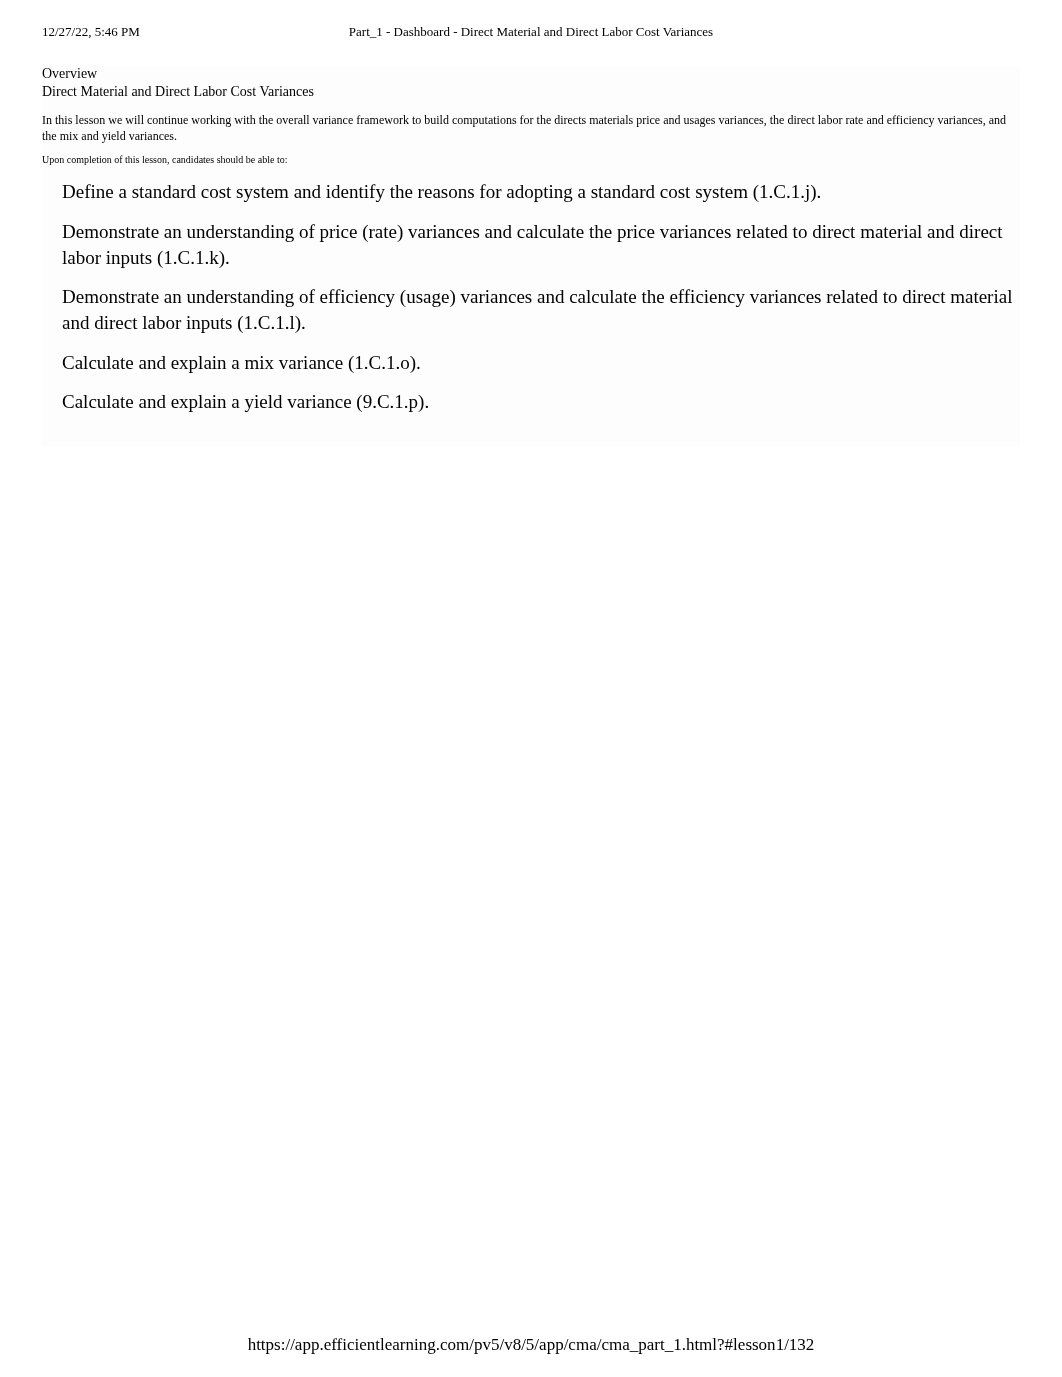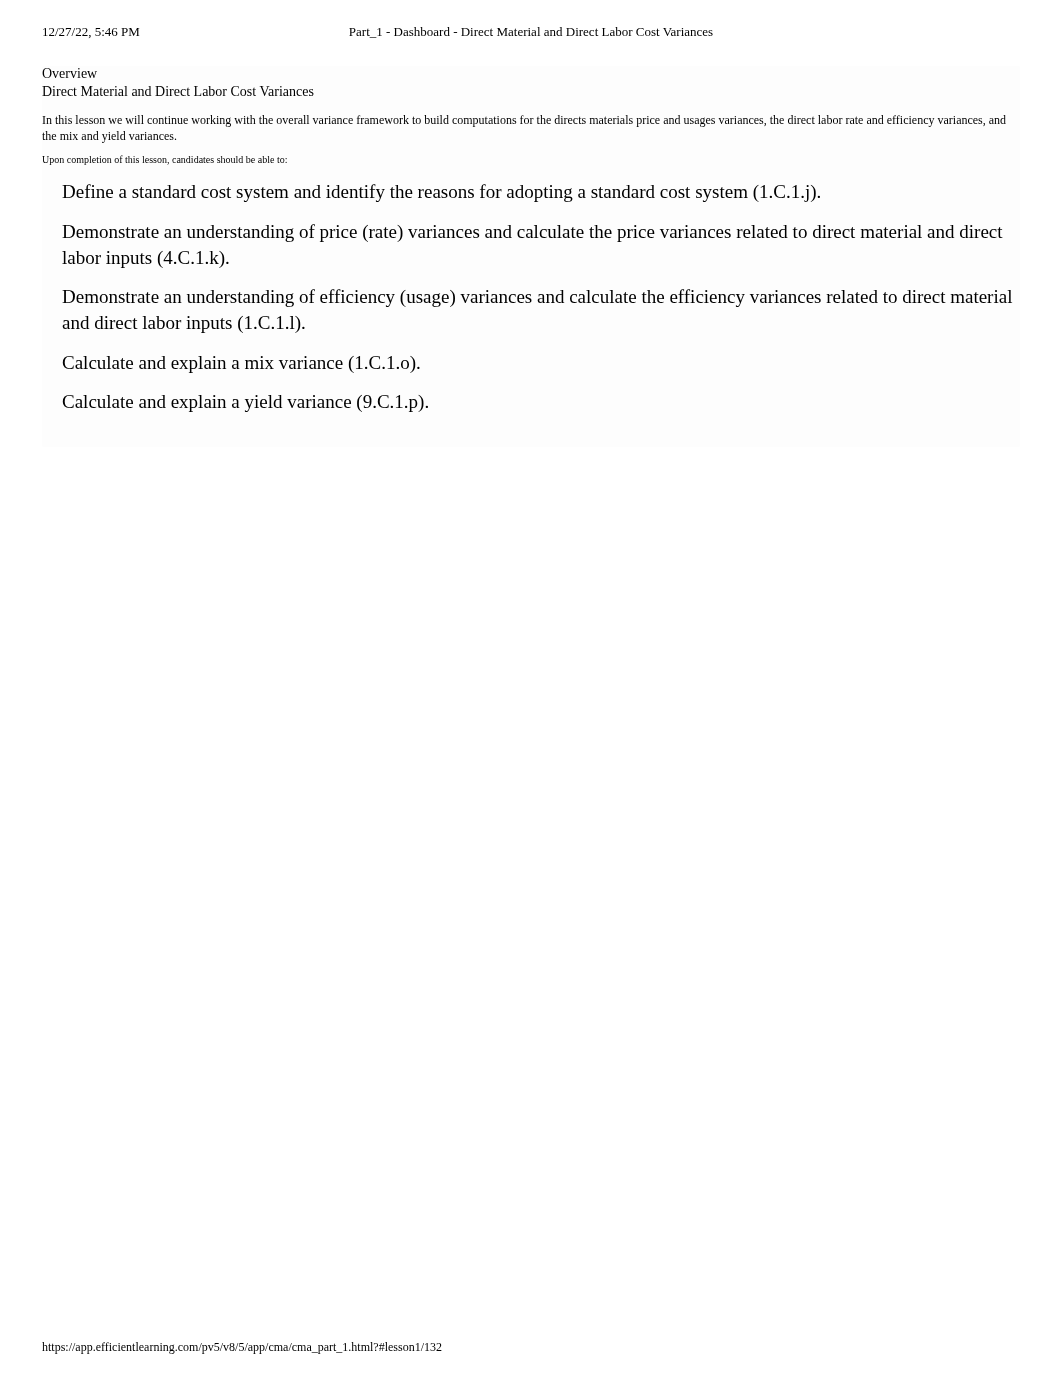--- a/index.html
+++ b/index.html
@@ -71,42 +71,42 @@
       background: #fdfdfd;
       padding-bottom: 18px;
       border-radius: 2px;
     }
     .footer {
       position: absolute;
       bottom: 22px;
       left: 42px;
       right: 42px;
       display: flex;
-      justify-content: flex-start;
-      font-size: 12px;
+      justify-content: center;
+      font-size: 17px;
       color: #000;
     }
   </style>
 </head>
 <body>
 
 <div class="header">
   <div class="header-left">12/27/22, 5:46 PM</div>
   <div class="header-center">Part_1 - Dashboard - Direct Material and Direct Labor Cost Variances</div>
 </div>
 
 <div class="content">
   <div class="content-block">
     <div class="overview-heading">Overview</div>
     <div class="subheading">Direct Material and Direct Labor Cost Variances</div>
     <div class="paragraph">In this lesson we will continue working with the overall variance framework to build computations for the directs materials price and usages variances, the direct labor rate and efficiency variances, and the mix and yield variances.</div>
     <div class="completion-line">Upon completion of this lesson, candidates should be able to:</div>
     <ul class="bullet-list">
       <li>Define a standard cost system and identify the reasons for adopting a standard cost system (1.C.1.j).</li>
-      <li>Demonstrate an understanding of price (rate) variances and calculate the price variances related to direct material and direct labor inputs (4.C.1.k).</li>
+      <li>Demonstrate an understanding of price (rate) variances and calculate the price variances related to direct material and direct labor inputs (1.C.1.k).</li>
       <li>Demonstrate an understanding of efficiency (usage) variances and calculate the efficiency variances related to direct material and direct labor inputs (1.C.1.l).</li>
       <li>Calculate and explain a mix variance (1.C.1.o).</li>
       <li>Calculate and explain a yield variance (9.C.1.p).</li>
     </ul>
   </div>
 </div>
 
 <div class="footer">
   <div>https://app.efficientlearning.com/pv5/v8/5/app/cma/cma_part_1.html?#lesson</div>
   <div>1/132</div>

